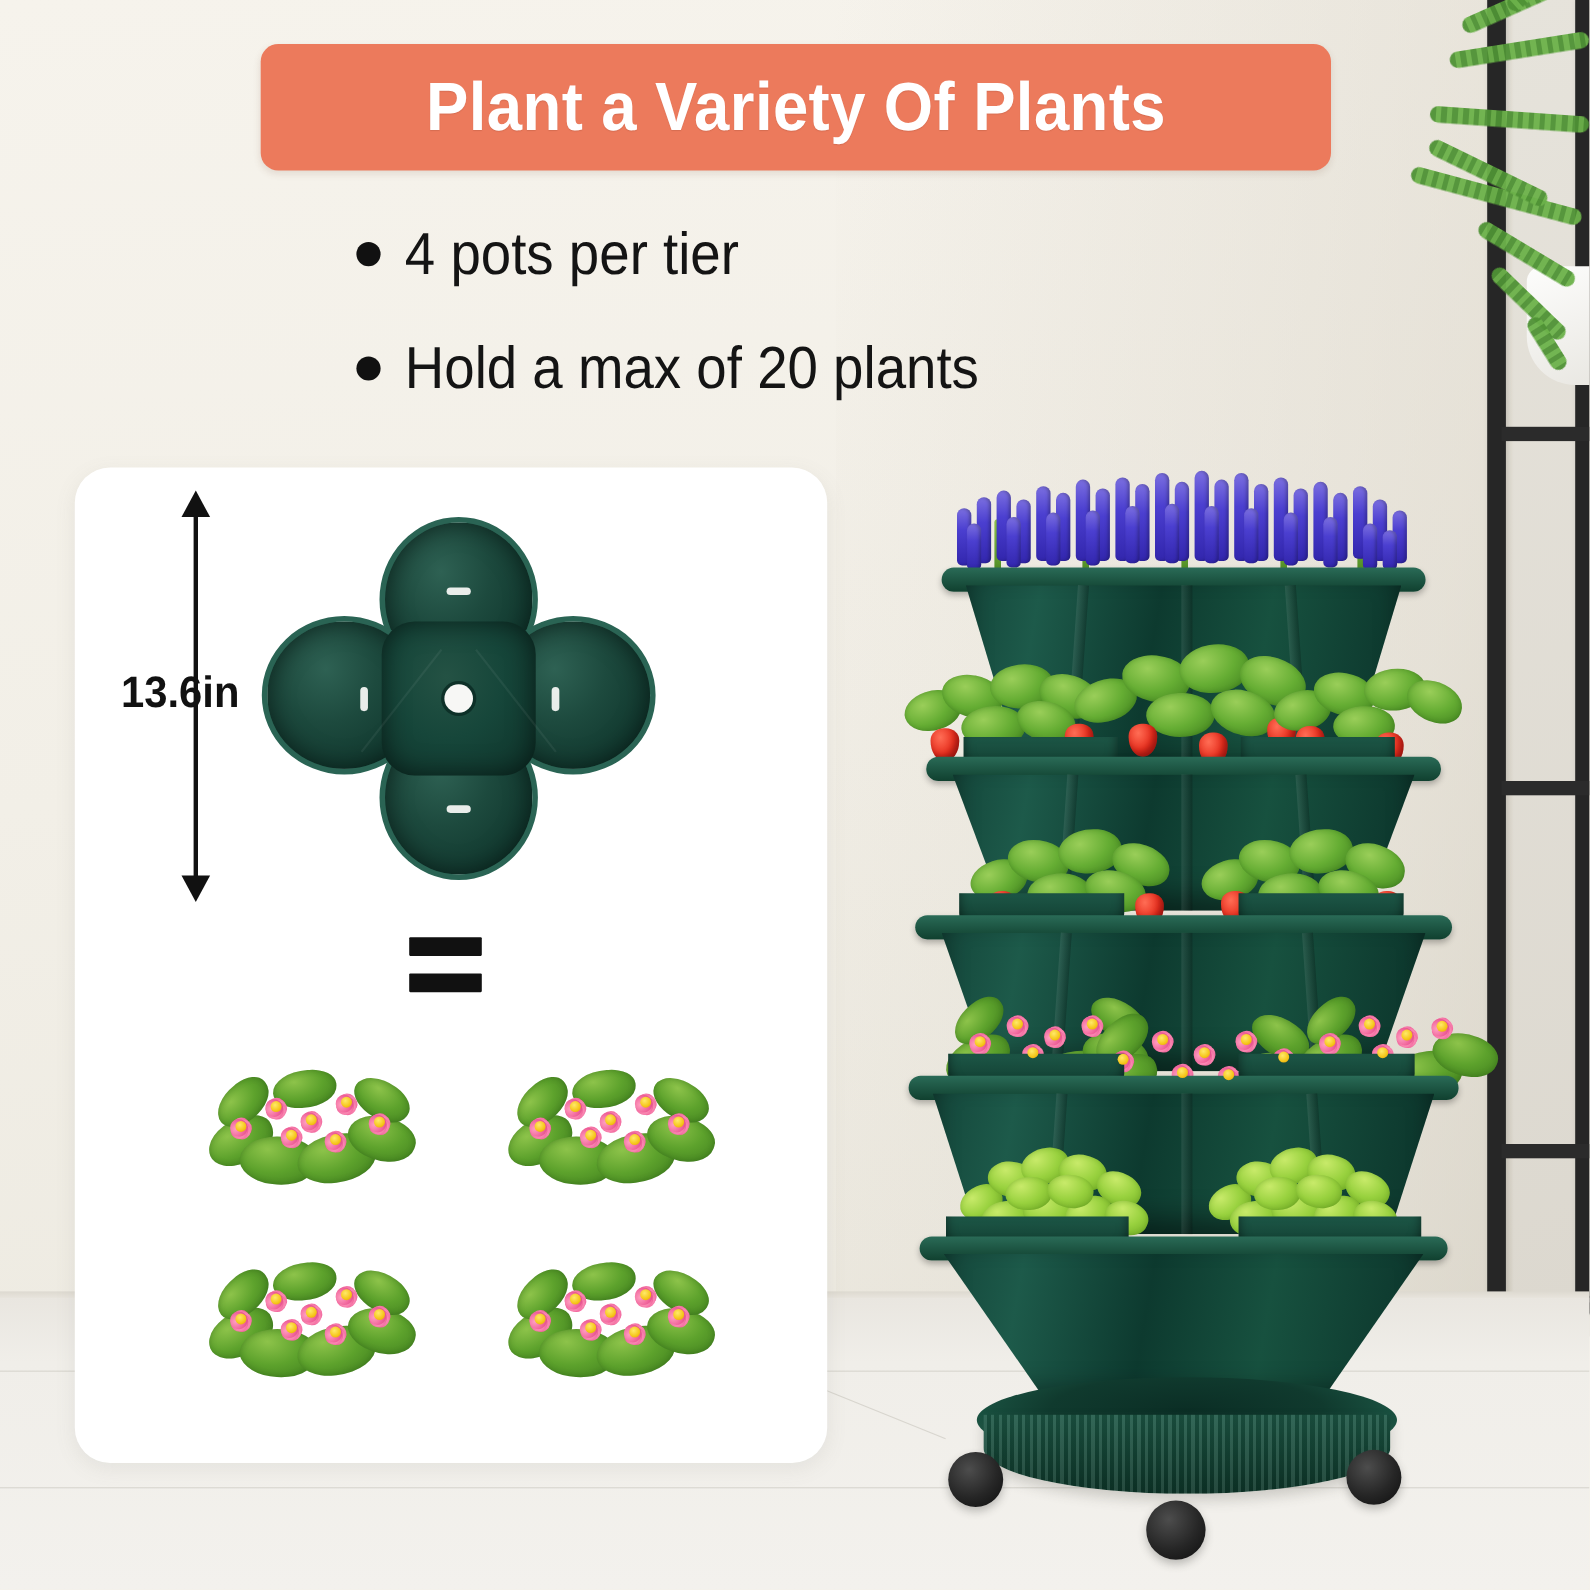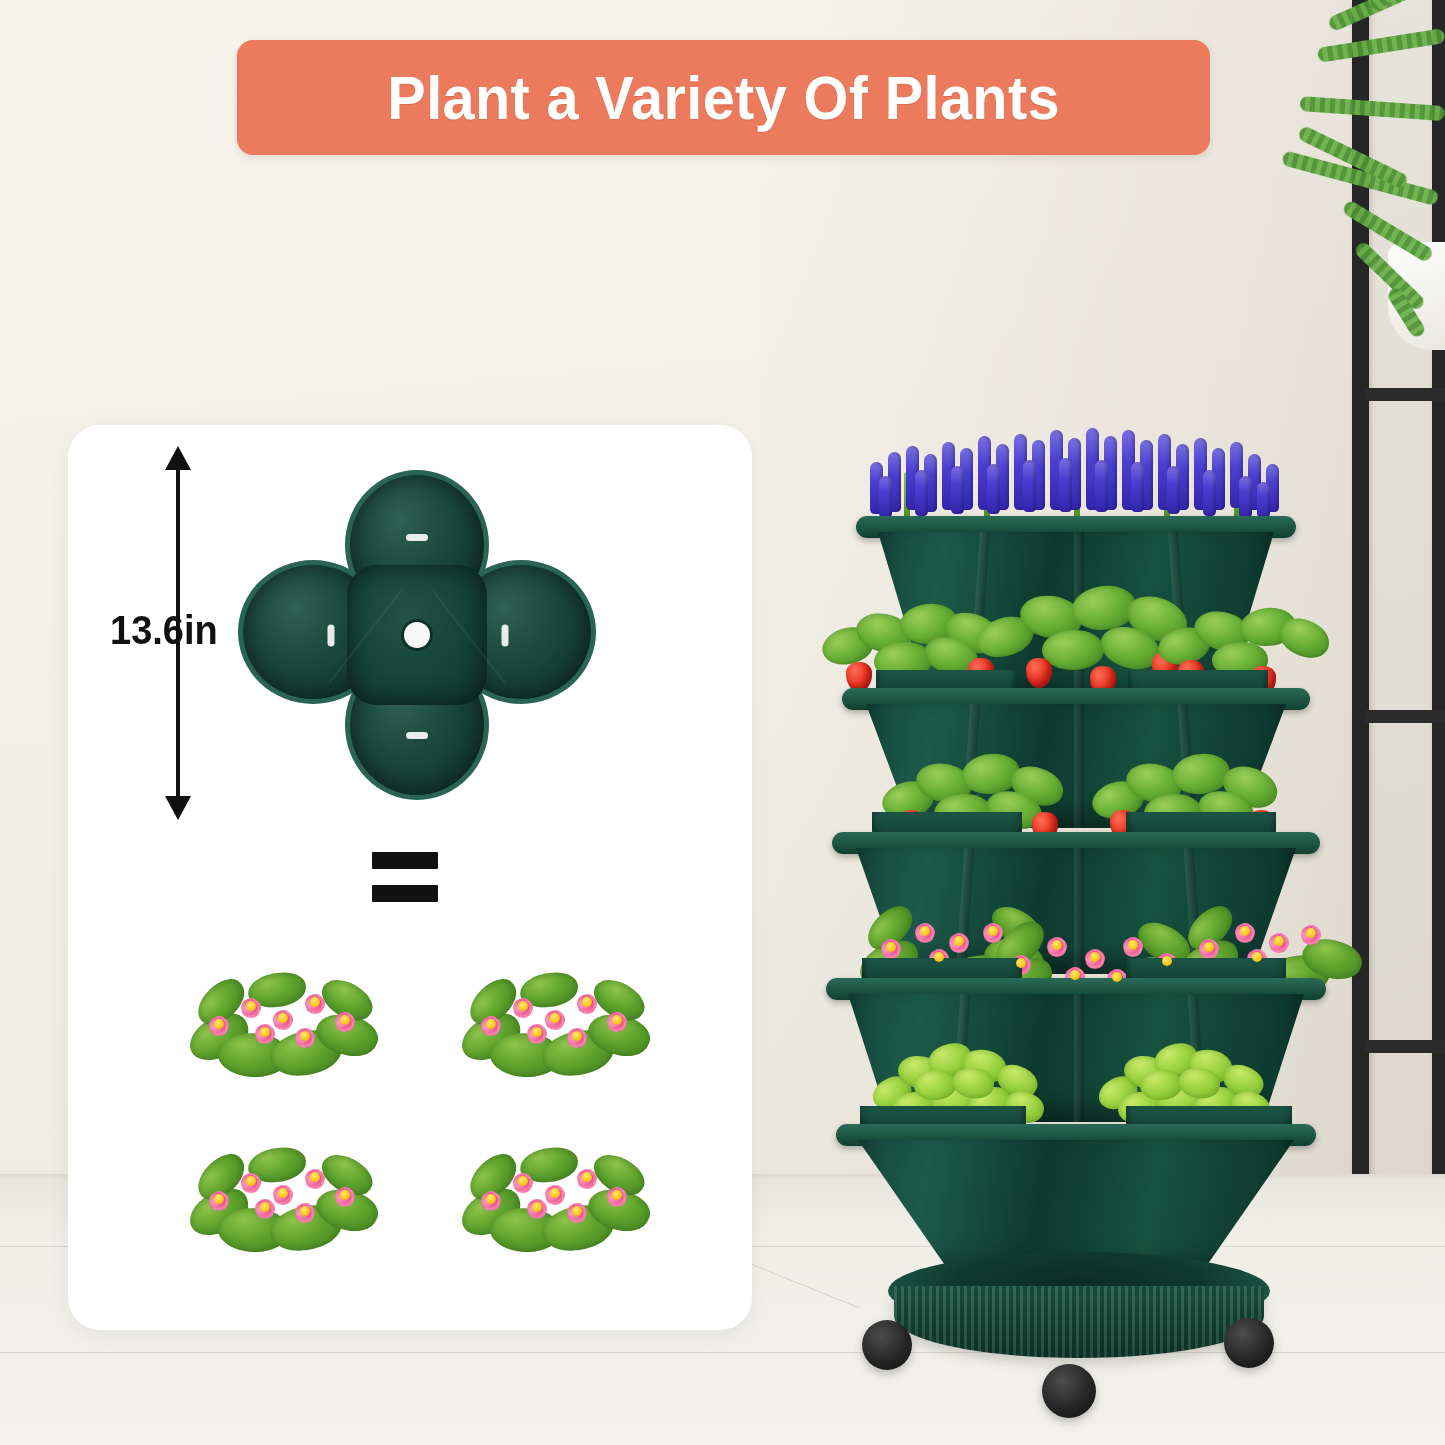--- a/index.html
+++ b/index.html
@@ -271,20 +271,28 @@
   <div class="floor-line" style="left:0;top:1246px;width:1445px;"></div>
   <div class="floor-line" style="left:0;top:1352px;width:1445px;"></div>
   <div class="floor-line" style="left:744px;top:1285px;width:120px;transform:rotate(22deg);"></div>
 </div>
 
 <div id="banner">
   <div class="title">Plant a Variety Of Plants</div>
 </div>
 
 <div id="bullets">
+  <div class="bullet">
+    <span class="dot"></span>
+    <span class="btext">4 pots per tier</span>
+  </div>
+  <div class="bullet">
+    <span class="dot"></span>
+    <span class="btext">Hold a max of 20 plants</span>
+  </div>
 </div>
 
 <div id="card"></div>
 
 <div id="dim-arrow">
   <span class="arrowhead up"></span>
   <span class="arrowhead down"></span>
 </div>
 <div id="dim-label">13.6in</div>
 

